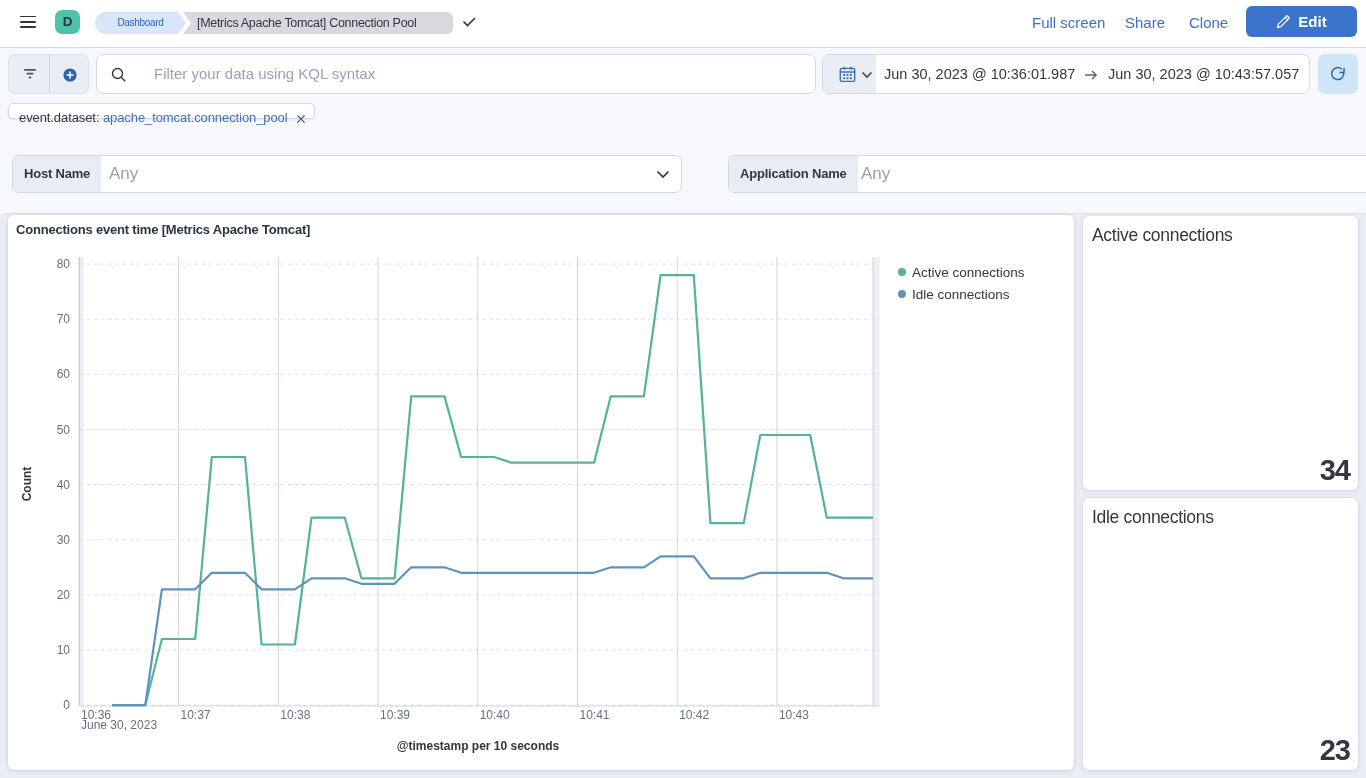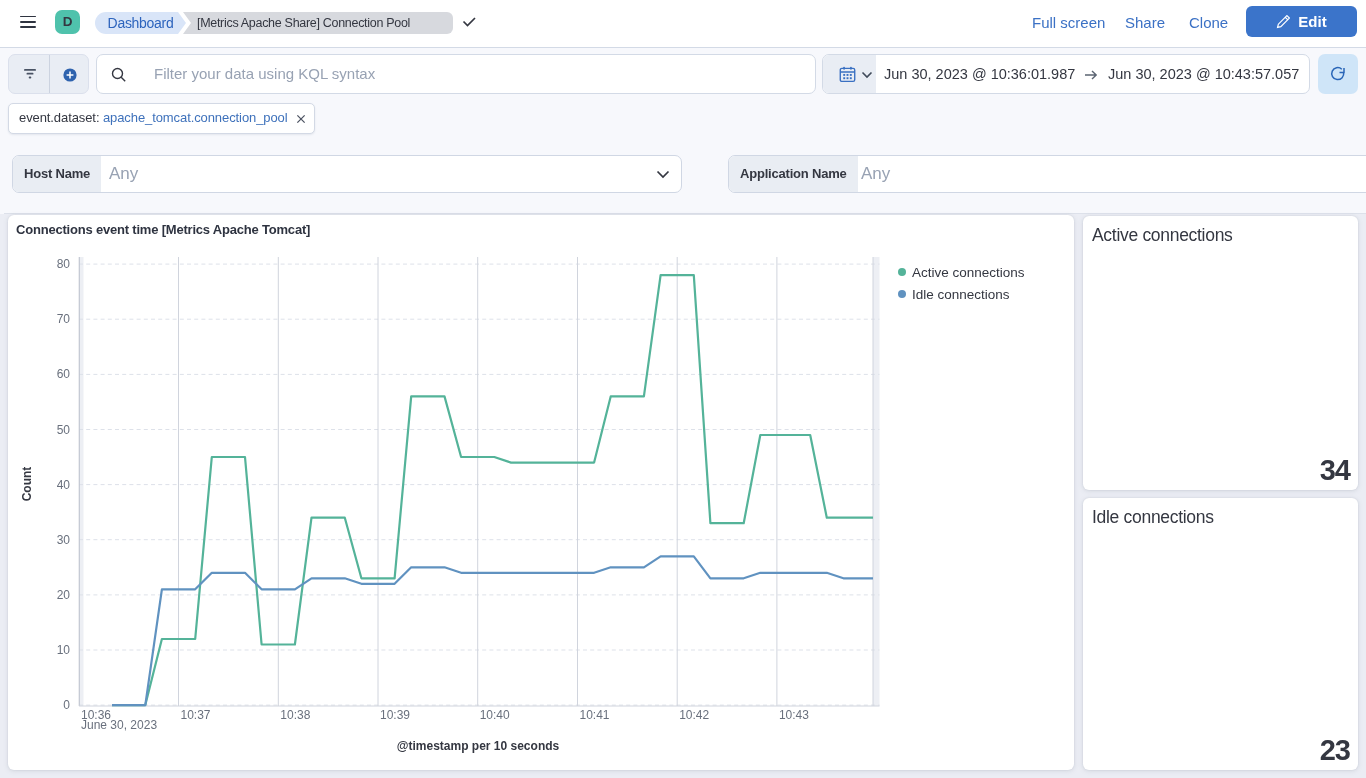--- a/index.html
+++ b/index.html
@@ -3,35 +3,35 @@
 <meta charset="utf-8">
 <style>
 * { margin:0; padding:0; box-sizing:border-box; }
 html,body { width:1366px; height:778px; font-family:"Liberation Sans", sans-serif; background:#fff; overflow:hidden; }
 .abs { position:absolute; }
 #page { position:relative; width:1366px; height:778px; background:#f7f8fc; }
 
 #header { position:absolute; left:0; top:0; width:1366px; height:48px; background:#fff; border-bottom:1px solid #d3dae6; }
 #burger span { position:absolute; left:20px; width:16px; height:1.9px; background:#2f3440; border-radius:1px; }
 #dtile { position:absolute; left:55px; top:10px; width:25px; height:24px; background:#4fc2ac; border-radius:7px; color:#343741; font-weight:bold; font-size:13.5px; text-align:center; line-height:24px; }
-.crumb1 { position:absolute; left:95px; top:12px; width:91px; height:22px; background:#d9e5f8; color:#2d64bd; font-size:14px; letter-spacing:-0.3px; line-height:22px; text-align:center; border-radius:11px 0 0 11px; clip-path:polygon(0 0, calc(100% - 8px) 0, 100% 50%, calc(100% - 8px) 100%, 0 100%); }
+.crumb1 { position:absolute; left:95px; top:12px; width:91px; height:22px; background:#d9e5f8; color:#2d64bd; font-size:10px; letter-spacing:-0.3px; line-height:22px; text-align:center; border-radius:11px 0 0 11px; clip-path:polygon(0 0, calc(100% - 8px) 0, 100% 50%, calc(100% - 8px) 100%, 0 100%); }
 .crumb2 { position:absolute; left:183px; top:12px; width:270px; height:22px; background:#d7d9de; color:#343741; font-size:12.5px; letter-spacing:-0.3px; line-height:22px; padding:0 0 0 14px; border-radius:0 6px 6px 0; clip-path:polygon(0 0, 100% 0, 100% 100%, 0 100%, 8px 50%); }
 .toplink { position:absolute; top:14px; color:#3b71c5; font-size:15px; }
 #editbtn { position:absolute; left:1246px; top:6px; width:111px; height:31px; background:#3b74ca; border-radius:6px; color:#fff; font-size:15px; font-weight:600; text-align:center; line-height:31px; }
 
 #toolbar { position:absolute; left:0; top:48px; width:1366px; height:93px; background:#f7f8fc; }
 #btngroup { position:absolute; left:8px; top:6px; width:81px; height:40px; background:#e9edf4; border:1px solid #dbe0ec; border-radius:7px; }
 #btngroup .div { position:absolute; left:40px; top:0; width:1px; height:38px; background:#ccd3e0; }
 #searchbox { position:absolute; left:96px; top:6px; width:720px; height:40px; background:#fff; border:1px solid #d3dae6; border-radius:7px; }
 #searchbox .ph { position:absolute; left:41px; top:10px; color:#98a2b3; font-size:15px;margin-left:16px; }
 #datepick { position:absolute; left:822px; top:6px; width:488px; height:40px; background:#fff; border:1px solid #d3dae6; border-radius:7px; overflow:hidden; }
 #datepick .cal { position:absolute; left:0; top:0; width:53px; height:40px; background:#e9edf4; }
 #datepick .dtx { position:absolute; top:11px; color:#343741; font-size:14.5px; }
 #refresh { position:absolute; left:1318px; top:6px; width:40px; height:40px; background:#cfe5f8; border-radius:7px; }
-#fpill { position:absolute; left:8px; top:55px; height:31px; background:#fff; border:1px solid #d3d9e5; border-radius:5px; font-size:13px; letter-spacing:-0.09px; line-height:28px; padding:0 26px 0 10px; color:#343741; box-shadow:0 1px 2px rgba(152,162,179,0.2); }
+#fpill { position:absolute; left:8px; top:55px; height:16px; background:#fff; border:1px solid #d3d9e5; border-radius:5px; font-size:13px; letter-spacing:-0.09px; line-height:28px; padding:0 26px 0 10px; color:#343741; box-shadow:0 1px 2px rgba(152,162,179,0.2); }
 #fpill b { font-weight:normal; color:#3e71bb; }
 
 #controls { position:absolute; left:4px; top:141px; width:1366px; height:73px; background:#f7f8fc; border-bottom:1px solid #dde1ea; }
 .ctrl { position:absolute; top:14px; height:38px; background:#fff; border:1px solid #d0d7e4; border-radius:7px; }
 .ctrl .lab { position:absolute; left:0; top:0; height:36px; background:#e9edf3; border-radius:6px 0 0 6px; color:#343741; font-size:13px; font-weight:600; letter-spacing:-0.2px; line-height:36px; padding:0 11px; }
 .ctrl .any { position:absolute; top:8px; color:#98a2b3; font-size:17px; }
 
 #dash { position:absolute; left:0; top:214px; width:1366px; height:564px; background:#ebedf4; }
 .panel { position:absolute; background:#fff; border-radius:6px; box-shadow:0 1px 5px rgba(109,120,140,0.18), 0 0 2px rgba(109,120,140,0.18); }
 #p1 { left:8px; top:1px; width:1066px; height:555px; }
@@ -49,21 +49,21 @@
 <div id="page">
 
   <div id="header">
     <div id="burger">
         <span style="top:15.6px"></span>
         <span style="top:21px"></span>
         <span style="top:26.4px"></span>
       </div>
     <div id="dtile">D</div>
     <div class="crumb1">Dashboard</div>
-    <div class="crumb2">[Metrics Apache Share] Connection Pool</div>
+    <div class="crumb2">[Metrics Apache Tomcat] Connection Pool</div>
     <svg class="abs" style="left:462px; top:16px" width="15" height="12" viewBox="0 0 15 12">
         <path d="M1.5 5.5 L5.5 9.5 L13 2" fill="none" stroke="#343741" stroke-width="1.7"></path>
       </svg>
     <div class="toplink" style="left:1032px">Full screen</div>
     <div class="toplink" style="left:1125px">Share</div>
     <div class="toplink" style="left:1189px">Clone</div>
     <div id="editbtn"><svg style="vertical-align:-2px; margin-right:8px" width="14" height="14" viewBox="0 0 16 16">
           <path d="M12.5 0.7 L15.3 3.5 L5.5 13.3 L1.8 14.2 L2.7 10.5 Z M11 3 L13 5" fill="none" stroke="#fff" stroke-width="1.4"></path>
         </svg>Edit</div>
   </div>

